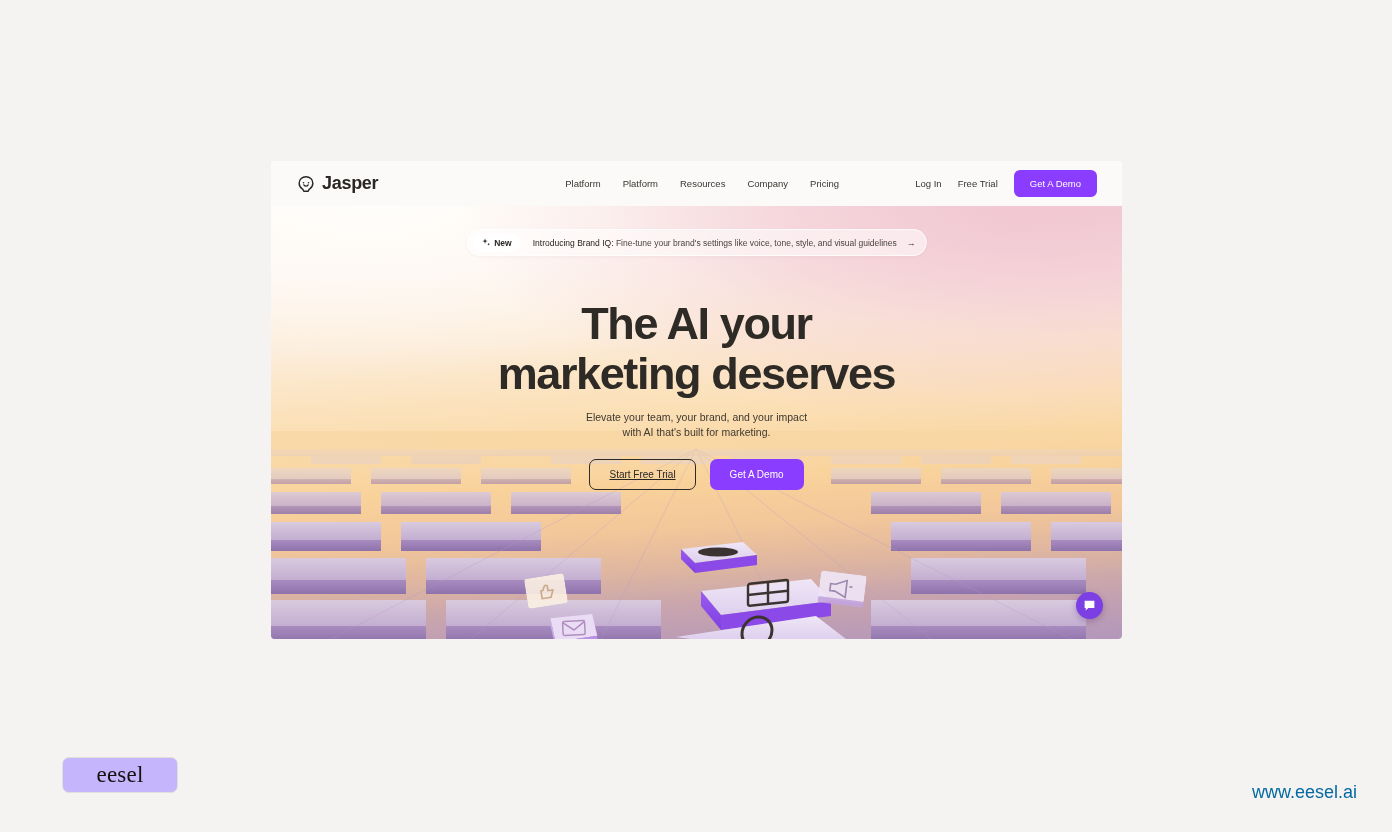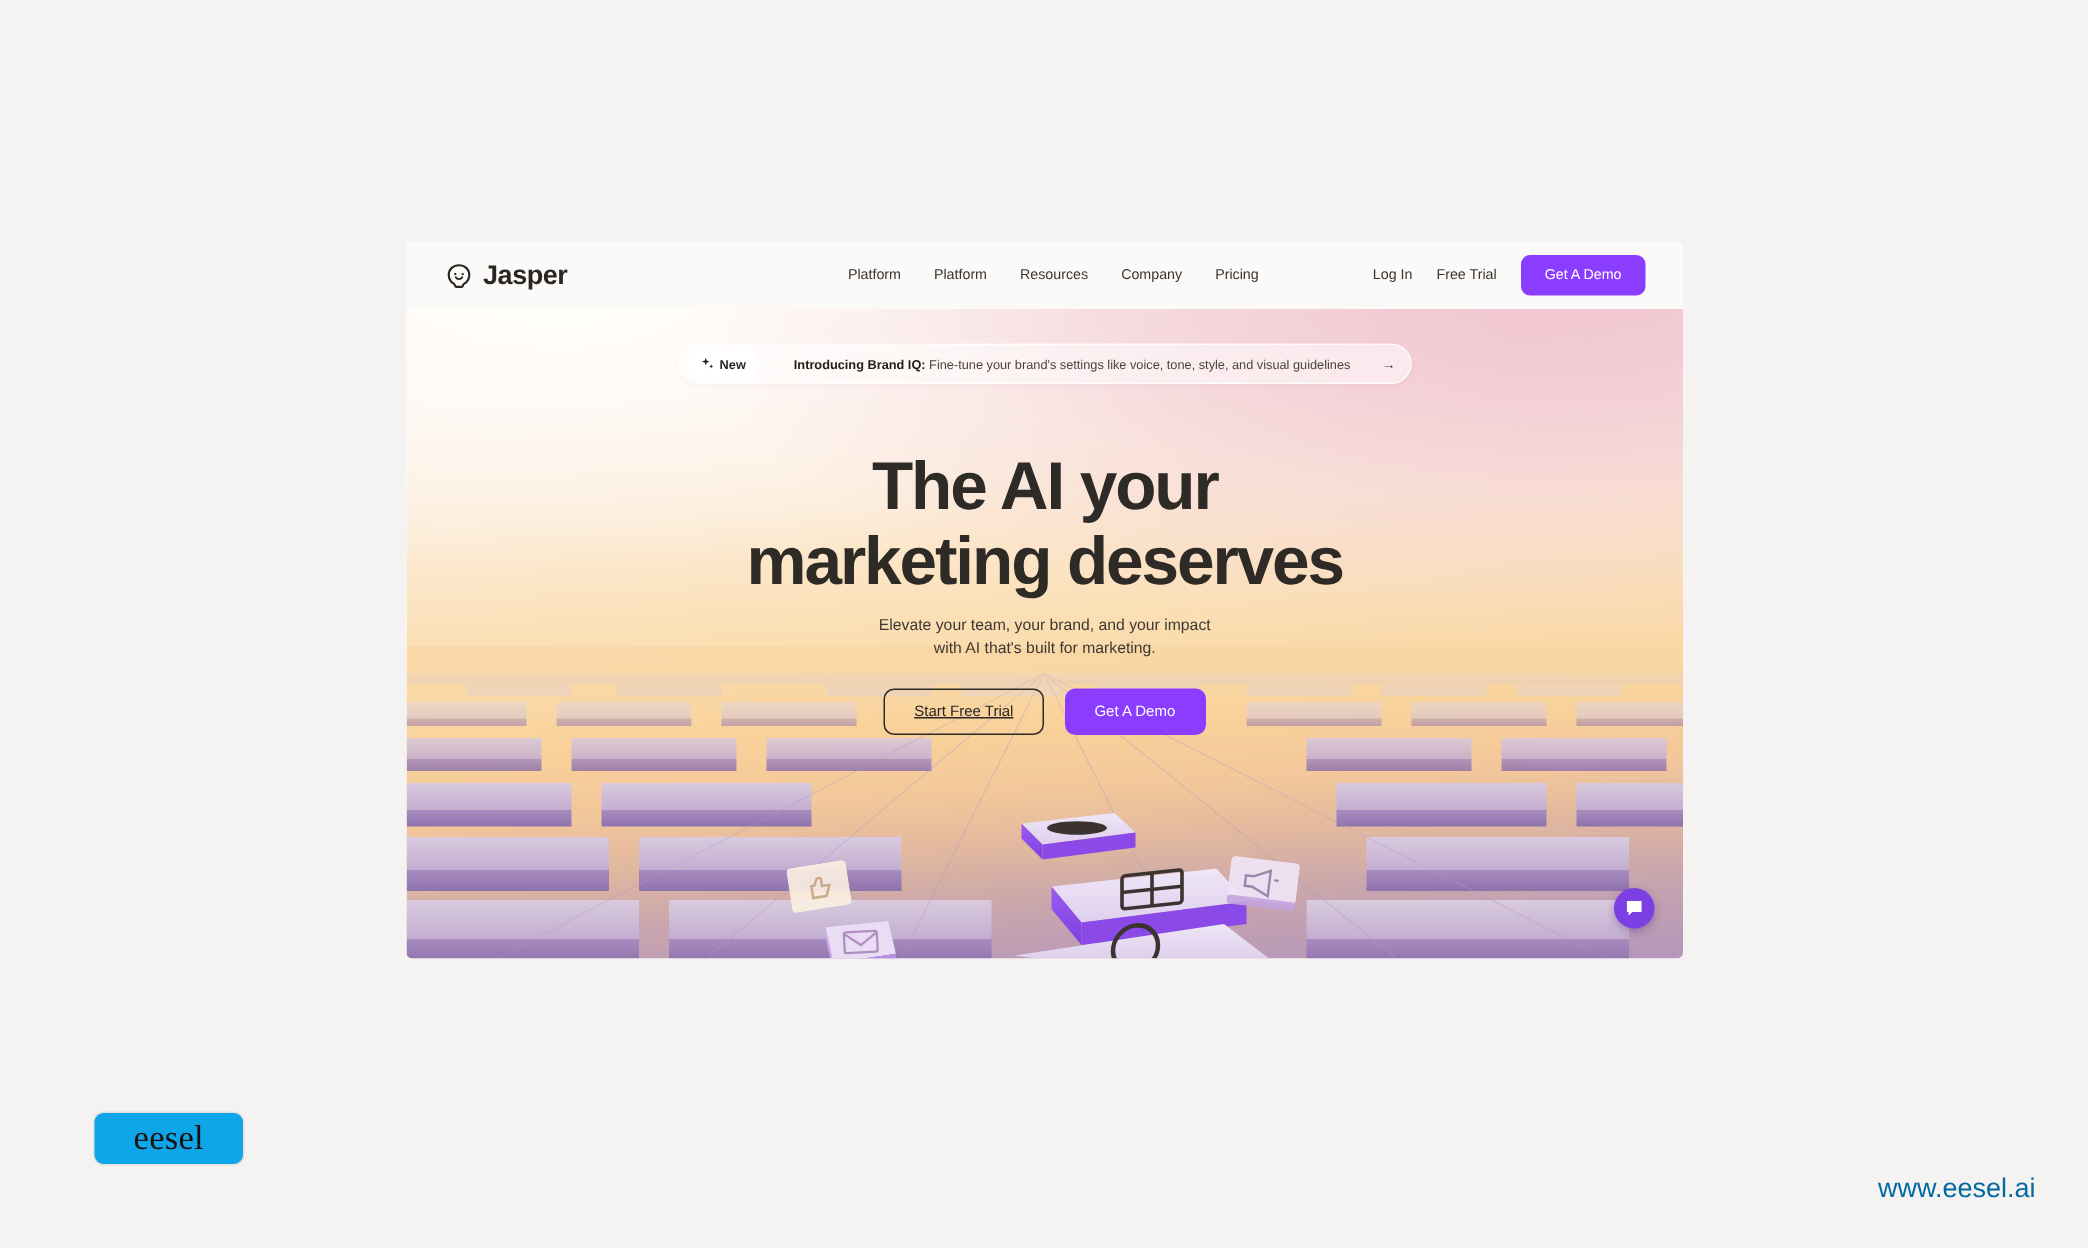--- a/index.html
+++ b/index.html
@@ -61,38 +61,38 @@
   .hero-tint{
     position:absolute; inset:0;
     background:radial-gradient(95% 58% at 95% -5%, rgba(240,196,208,.85) 0%, rgba(240,196,208,0) 60%);
     pointer-events:none;
   }
 
   
   .announce{
     position:absolute; left:50%; transform:translateX(-50%);
     top:23px; z-index:12;
-    display:flex; align-items:center; gap:15px;
+    display:flex; align-items:center; gap:4px;
     height:27px;
     background:rgba(255,255,255,.55);
     border:1px solid rgba(255,255,255,.75);
     border-radius:20px;
     padding:0 6px 0 5px;
     backdrop-filter:blur(6px);
     box-shadow:0 1px 3px rgba(120,80,60,.06);
     white-space:nowrap;
   }
   .announce-pill{
     display:flex; align-items:center; gap:4px;
     background:#fff; border-radius:20px;
     padding:4px 9px; margin-right:8px;
   }
   .announce-pill .lbl{ font-size:8.5px; font-weight:700; color:#2a2623; }
   .announce-text{ font-size:8.5px; color:#4a433d; padding-right:6px; }
-  .announce-text b{ color:#211d1a; font-weight:700; }
+  .announce-text b{ color:#211d1a; font-weight:400; }
   .announce-arrow{ font-size:9px; color:#3a3530; padding-right:4px; }
 
   
   .hero-copy{ position:absolute; left:0; right:0; top:0; z-index:10; text-align:center; }
   .hero-title{
     margin-top:93px;
     font-size:45px; line-height:50px;
     font-weight:600; letter-spacing:-1.4px;
     color:#2e2a26;
   }
@@ -126,23 +126,23 @@
     position:absolute; right:19px; bottom:20px; z-index:30;
     width:27px; height:27px; border-radius:50%;
     background:#7b3fe4;
     display:flex; align-items:center; justify-content:center;
     cursor:pointer;
     box-shadow:0 2px 6px rgba(60,20,110,.3);
   }
 
   
   .eesel-badge{
-    position:absolute; left:62px; top:741px;
-    width:101px; height:36px;
-    background:#0ea5e9;
+    position:absolute; left:62px; top:757px;
+    width:116px; height:36px;
+    background:#c4b5fd;
     border:1px solid #e3e0dc;
     border-radius:7px;
     display:flex; align-items:center; justify-content:center;
   }
   .eesel-badge span{
     font-family:"Liberation Serif", serif;
     font-size:23px; color:#15120f; letter-spacing:.2px;
   }
   .eesel-url{
     position:absolute; right:35px; top:782px;

